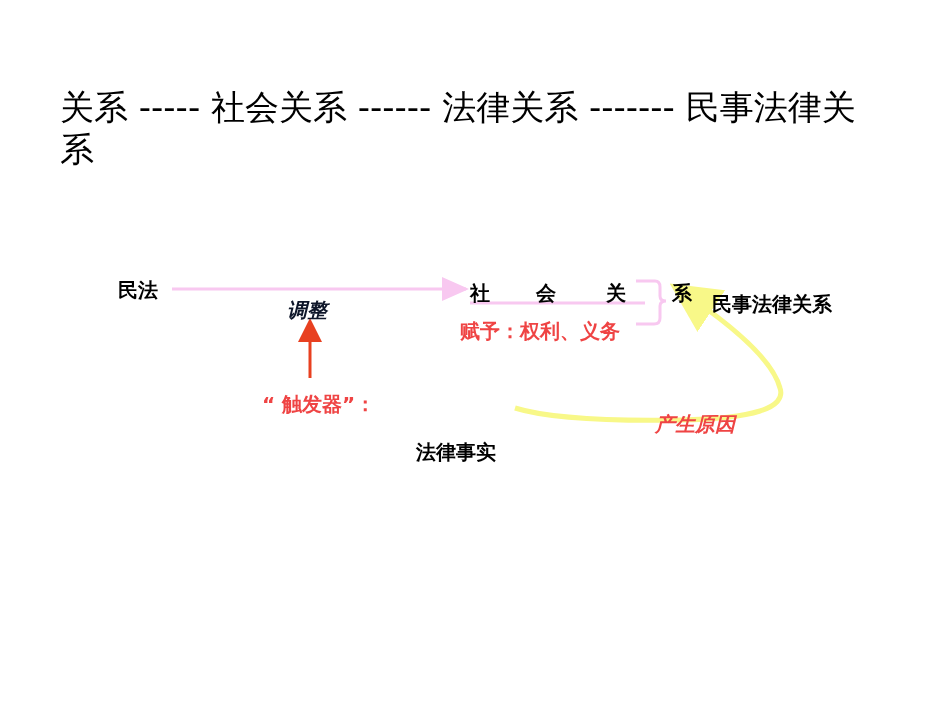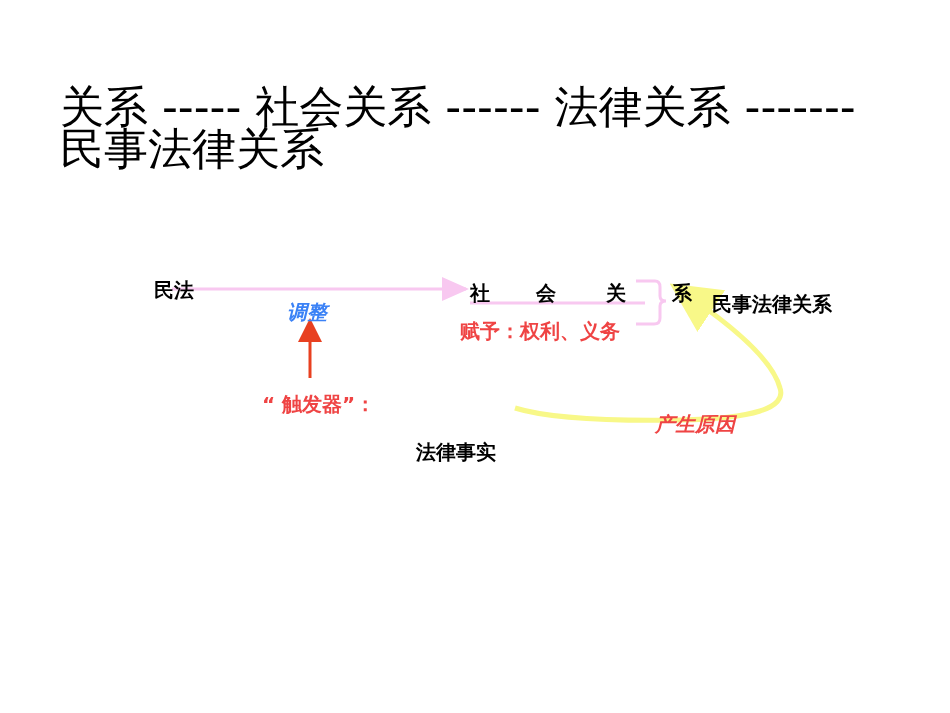--- a/index.html
+++ b/index.html
@@ -1,23 +1,23 @@
 <!DOCTYPE html>
 <html><head>
   <meta charset="utf-8">
   <style>
     html, body { margin: 0; padding: 0; background: #ffffff; }
     body { width: 950px; height: 713px; position: relative; overflow: hidden;
            font-family: "DejaVu Sans", "Liberation Sans", sans-serif; }
     .title { position: absolute; left: 60px; top: 86px; width: 820px;
-             font-size: 44px; line-height: 42px; color: #000; font-weight: normal; }
+             font-size: 34px; line-height: 42px; color: #000; font-weight: normal; }
     .lbl { position: absolute; font-size: 20px; font-weight: bold; white-space: nowrap; line-height: 24px; }
     .black { color: #000; }
     .green { color: #ef4444; }
-    .pink { color: #3b82f6; }
+    .pink { color: #0f172a; font-family: Liberation Mono, monospace; }
     .italic { font-style: italic; }
     svg.overlay { position: absolute; left: 0; top: 0; }
     .spaced span { display: inline-block; }
   </style>
 </head>
 <body>
 
 <div class="title">关系 ----- 社会关系 ------ 法律关系 ------- 民事法律关系</div>
 
 <svg class="overlay" width="950" height="713">
@@ -37,21 +37,21 @@
 
   <line x1="470" y1="303" x2="645" y2="303" stroke="#f8c8f0" stroke-width="3"></line>
 
   <path d="M636,281 L655,281 Q660,281 660,287 L660,296 Q660,301 666,301 Q660,301 660,306 L660,318 Q660,324 654,324 L636,324" fill="none" stroke="#f8c8f0" stroke-width="3"></path>
 
   <line x1="310" y1="378" x2="310" y2="330" stroke="#e84020" stroke-width="3" marker-end="url(#redHead)"></line>
 
   <path d="M515,408 Q560,422 680,420 Q790,418 780,388 Q770,350 678,289" fill="none" stroke="#f8f888" stroke-width="5" marker-end="url(#yellowHead)"></path>
 </svg>
 
-<div class="lbl black" style="left:118px; top:278px;margin-left:36px;">民法</div>
+<div class="lbl black" style="left:118px; top:278px;">民法</div>
 
 <div class="lbl pink italic" style="left:287px; top:300px;">调整</div>
 
 <div class="lbl black spaced" style="left:470px; top:283px;font-family:Liberation Mono, monospace;">
   <span style="width:66px">社</span><span style="width:70px">会</span><span style="width:66px">关</span><span>系</span>
 </div>
 
 <div class="lbl green" style="left:460px; top:319px;">赋予：权利、义务</div>
 
 <div class="lbl black" style="left:712px; top:292px;">民事法律关系</div>

